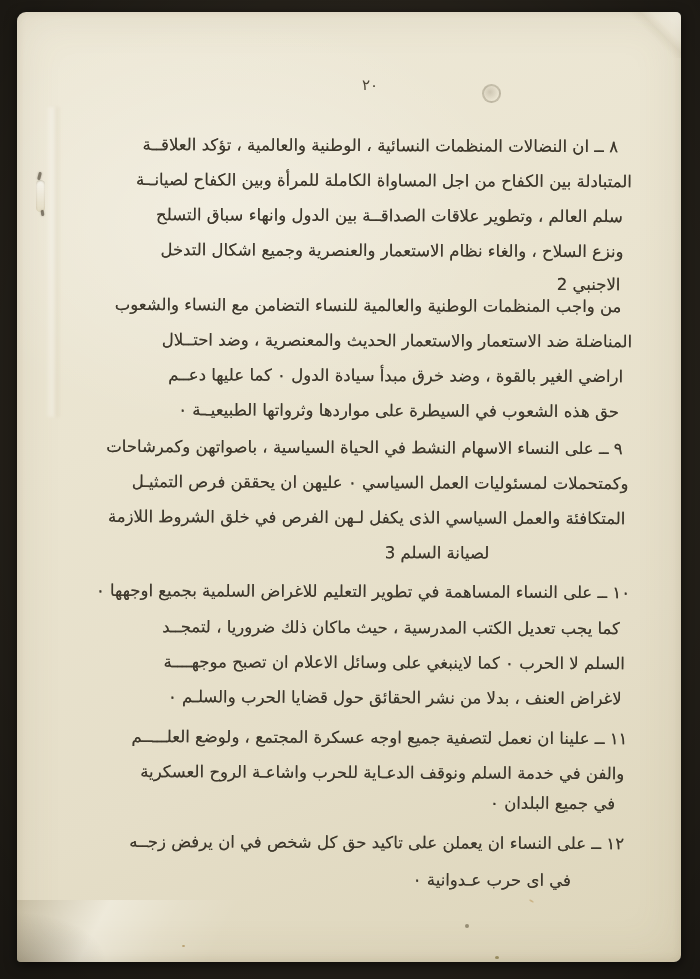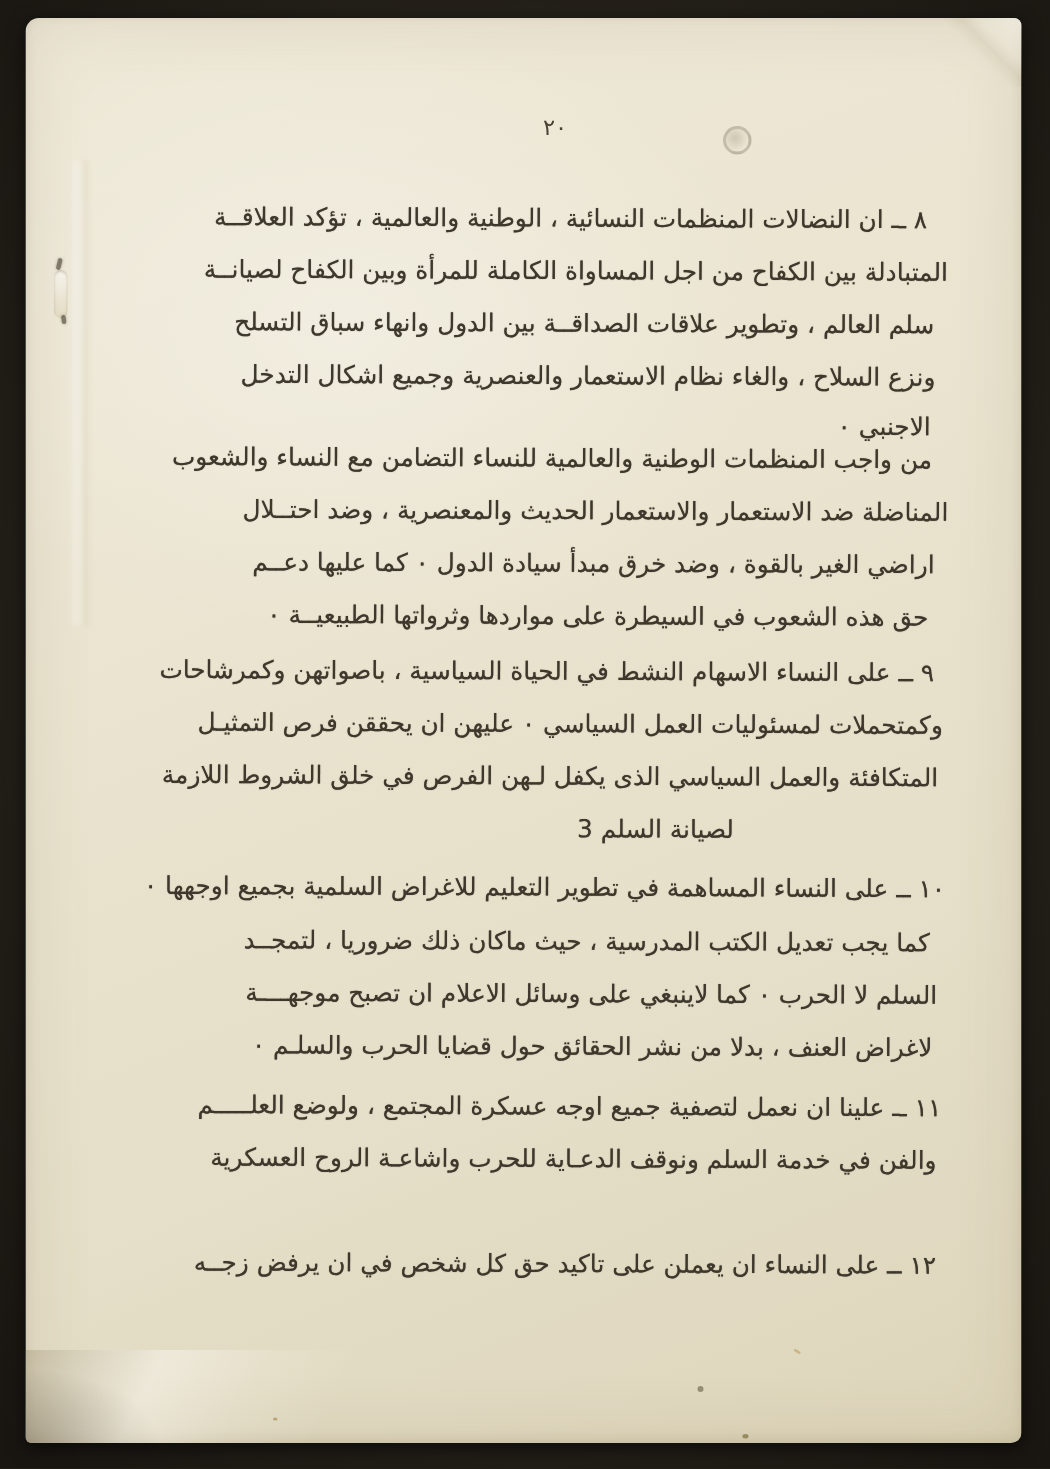--- a/index.html
+++ b/index.html
@@ -105,32 +105,34 @@
     <div class="speck s3"></div>
     <div class="speck s4"></div>
 
     <div class="page-number">٢٠</div>
 
     <div class="text-layer">
       <div class="tl" style="top:122px;right:64px">٨ ــ ان النضالات المنظمات النسائية ، الوطنية والعالمية ، تؤكد العلاقــة</div>
       <div class="tl" style="top:157px;right:50px">المتبادلة بين الكفاح من اجل المساواة الكاملة للمرأة وبين الكفاح لصيانــة</div>
       <div class="tl" style="top:192px;right:59px">سلم العالم ، وتطوير علاقات الصداقــة بين الدول وانهاء سباق التسلح</div>
       <div class="tl" style="top:227px;right:58px">ونزع السلاح ، والغاء نظام الاستعمار والعنصرية وجميع اشكال التدخل</div>
-      <div class="tl" style="top:260px;right:61px">الاجنبي ٠</div>
+      <div class="tl" style="top:260px;right:61px">الاجنبي 2</div>
       <div class="tl" style="top:282px;right:60px">من واجب المنظمات الوطنية والعالمية للنساء التضامن مع النساء والشعوب</div>
       <div class="tl" style="top:317px;right:49px">المناضلة ضد الاستعمار والاستعمار الحديث والمعنصرية ، وضد احتــلال</div>
       <div class="tl" style="top:352px;right:58px">اراضي الغير بالقوة ، وضد خرق مبدأ سيادة الدول ٠ كما عليها دعــم</div>
       <div class="tl" style="top:387px;right:62px">حق هذه الشعوب في السيطرة على مواردها وثرواتها الطبيعيــة ٠</div>
       <div class="tl" style="top:424px;right:58px">٩ ــ على النساء الاسهام النشط في الحياة السياسية ، باصواتهن وكمرشاحات</div>
       <div class="tl" style="top:459px;right:52px">وكمتحملات لمسئوليات العمل السياسي ٠ عليهن ان يحققن فرص التمثيـل</div>
       <div class="tl" style="top:494px;right:55px">المتكافئة والعمل السياسي الذى يكفل لـهن الفرص في خلق الشروط اللازمة</div>
       <div class="tl" style="top:529px;right:191px">لصيانة السلم 3</div>
       <div class="tl" style="top:568px;right:50px">١٠ ــ على النساء المساهمة في تطوير التعليم للاغراض السلمية بجميع اوجهها ٠</div>
       <div class="tl" style="top:604px;right:60px">كما يجب تعديل الكتب المدرسية ، حيث ماكان ذلك ضروريا ، لتمجــد</div>
       <div class="tl" style="top:639px;right:55px">السلم لا الحرب ٠ كما لاينبغي على وسائل الاعلام ان تصبح موجهــــة</div>
       <div class="tl" style="top:674px;right:58px">لاغراض العنف ، بدلا من نشر الحقائق حول قضايا الحرب والسلـم ٠</div>
       <div class="tl" style="top:714px;right:52px">١١ ــ علينا ان نعمل لتصفية جميع اوجه عسكرة المجتمع ، ولوضع العلـــــم</div>
       <div class="tl" style="top:749px;right:55px">والفن في خدمة السلم ونوقف الدعـاية للحرب واشاعـة الروح العسكرية</div>
+      <div class="tl" style="top:779px;right:64px">في جميع البلدان ٠</div>
       <div class="tl" style="top:819px;right:55px">١٢ ــ على النساء ان يعملن على تاكيد حق كل شخص في ان يرفض زجــه</div>
+      <div class="tl" style="top:856px;right:108px">في اى حرب عـدوانية ٠</div>
     </div>
 
   </div>
 </div>
 
 </body></html>

